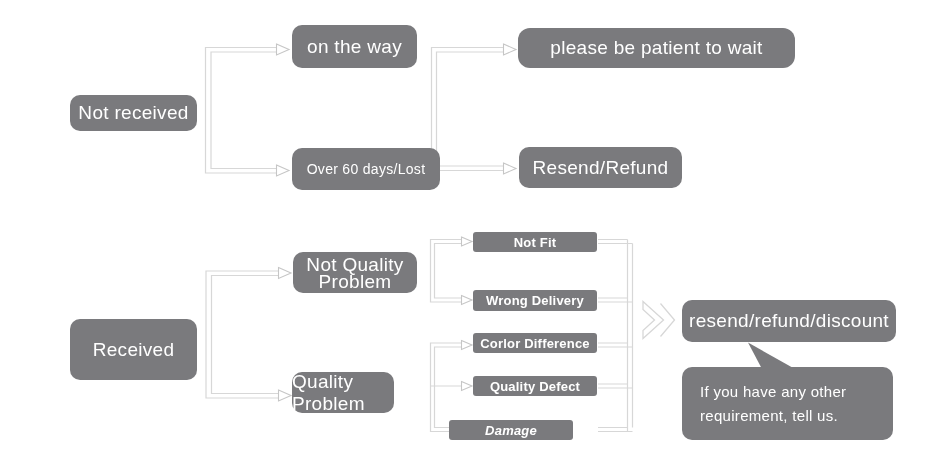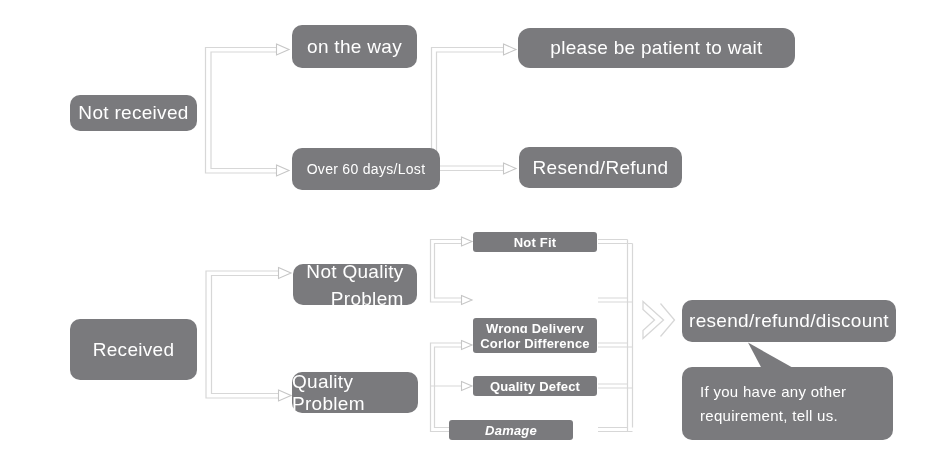--- a/index.html
+++ b/index.html
@@ -16,21 +16,21 @@
   .tail{fill:var(--box,#7a7a7d);}
   .node{
     position:absolute;
     background:var(--box,#7a7a7d);
     color:var(--txt,#ffffff);
     display:flex;align-items:center;justify-content:center;
     box-sizing:border-box;
   }
   .big{border-radius:10px;font-size:19px;letter-spacing:0.3px;}
   .small{border-radius:3px;font-size:13px;font-weight:bold;letter-spacing:0.2px;}
-  .multiline{white-space:pre-line;text-align:right;line-height:27px;margin-top:12px;}
+  .multiline{white-space:pre-line;text-align:center;line-height:17px;}
   .bubble{
     border-radius:10px;font-size:15px;line-height:24px;
     justify-content:flex-start;padding-left:18px;
     white-space:pre-line;text-align:left;letter-spacing:0.3px;
   }
 </style>
 </head>
 <body style="background: rgb(255, 255, 255);">
 
 <svg id="connector-svg" width="930" height="473" viewBox="0 0 930 473" aria-hidden="true">
@@ -98,25 +98,25 @@
 
 <div class="node big" style="left:518px;top:28px;width:277px;height:40px;border-radius:12px;">please be patient to wait</div>
 
 <div class="node big" style="left:519px;top:147px;width:163px;height:41px;">Resend/Refund</div>
 
 <div class="node big" style="left:70px;top:319px;width:127px;height:61px;">Received</div>
 
 <div class="node big multiline" style="left:293px;top:252px;width:124px;height:41px;">Not Quality
 Problem</div>
 
-<div class="node big" style="left:292px;top:372px;width:126px;height:41px;">Quality Problem</div>
+<div class="node big" style="left:292px;top:372px;width:102px;height:41px;">Quality Problem</div>
 
 <div class="node small" style="left:473px;top:232px;width:124px;height:20px;">Not Fit</div>
 
-<div class="node small" style="left:473px;top:290px;width:124px;height:21px;margin-top:28px;">Wrong Delivery</div>
+<div class="node small" style="left:473px;top:290px;width:124px;height:21px;">Wrong Delivery</div>
 
 <div class="node small" style="left:473px;top:333px;width:124px;height:20px;">Corlor Difference</div>
 
 <div class="node small" style="left:473px;top:376px;width:124px;height:20px;">Quality Defect</div>
 
 <div class="node small" style="left:449px;top:420px;width:124px;height:20px;font-style:italic;">Damage</div>
 
 <div class="node big" style="left:682px;top:300px;width:214px;height:42px;">resend/refund/discount</div>
 
 <div class="node bubble" style="left:682px;top:367px;width:211px;height:73px;">If you have any other

